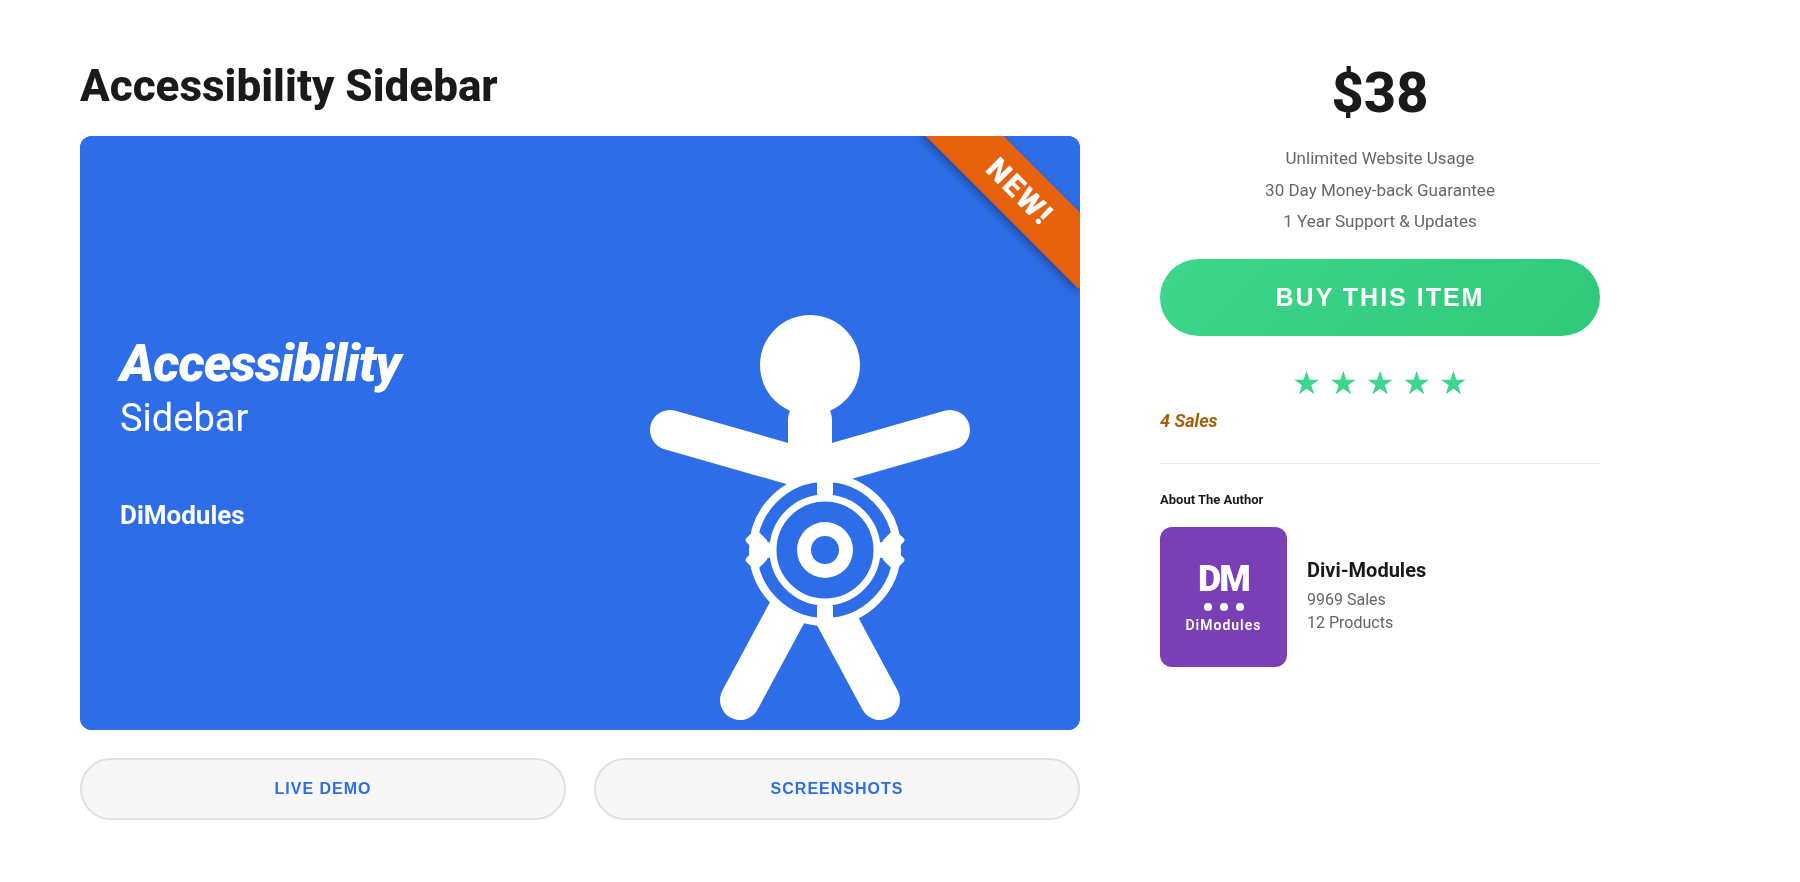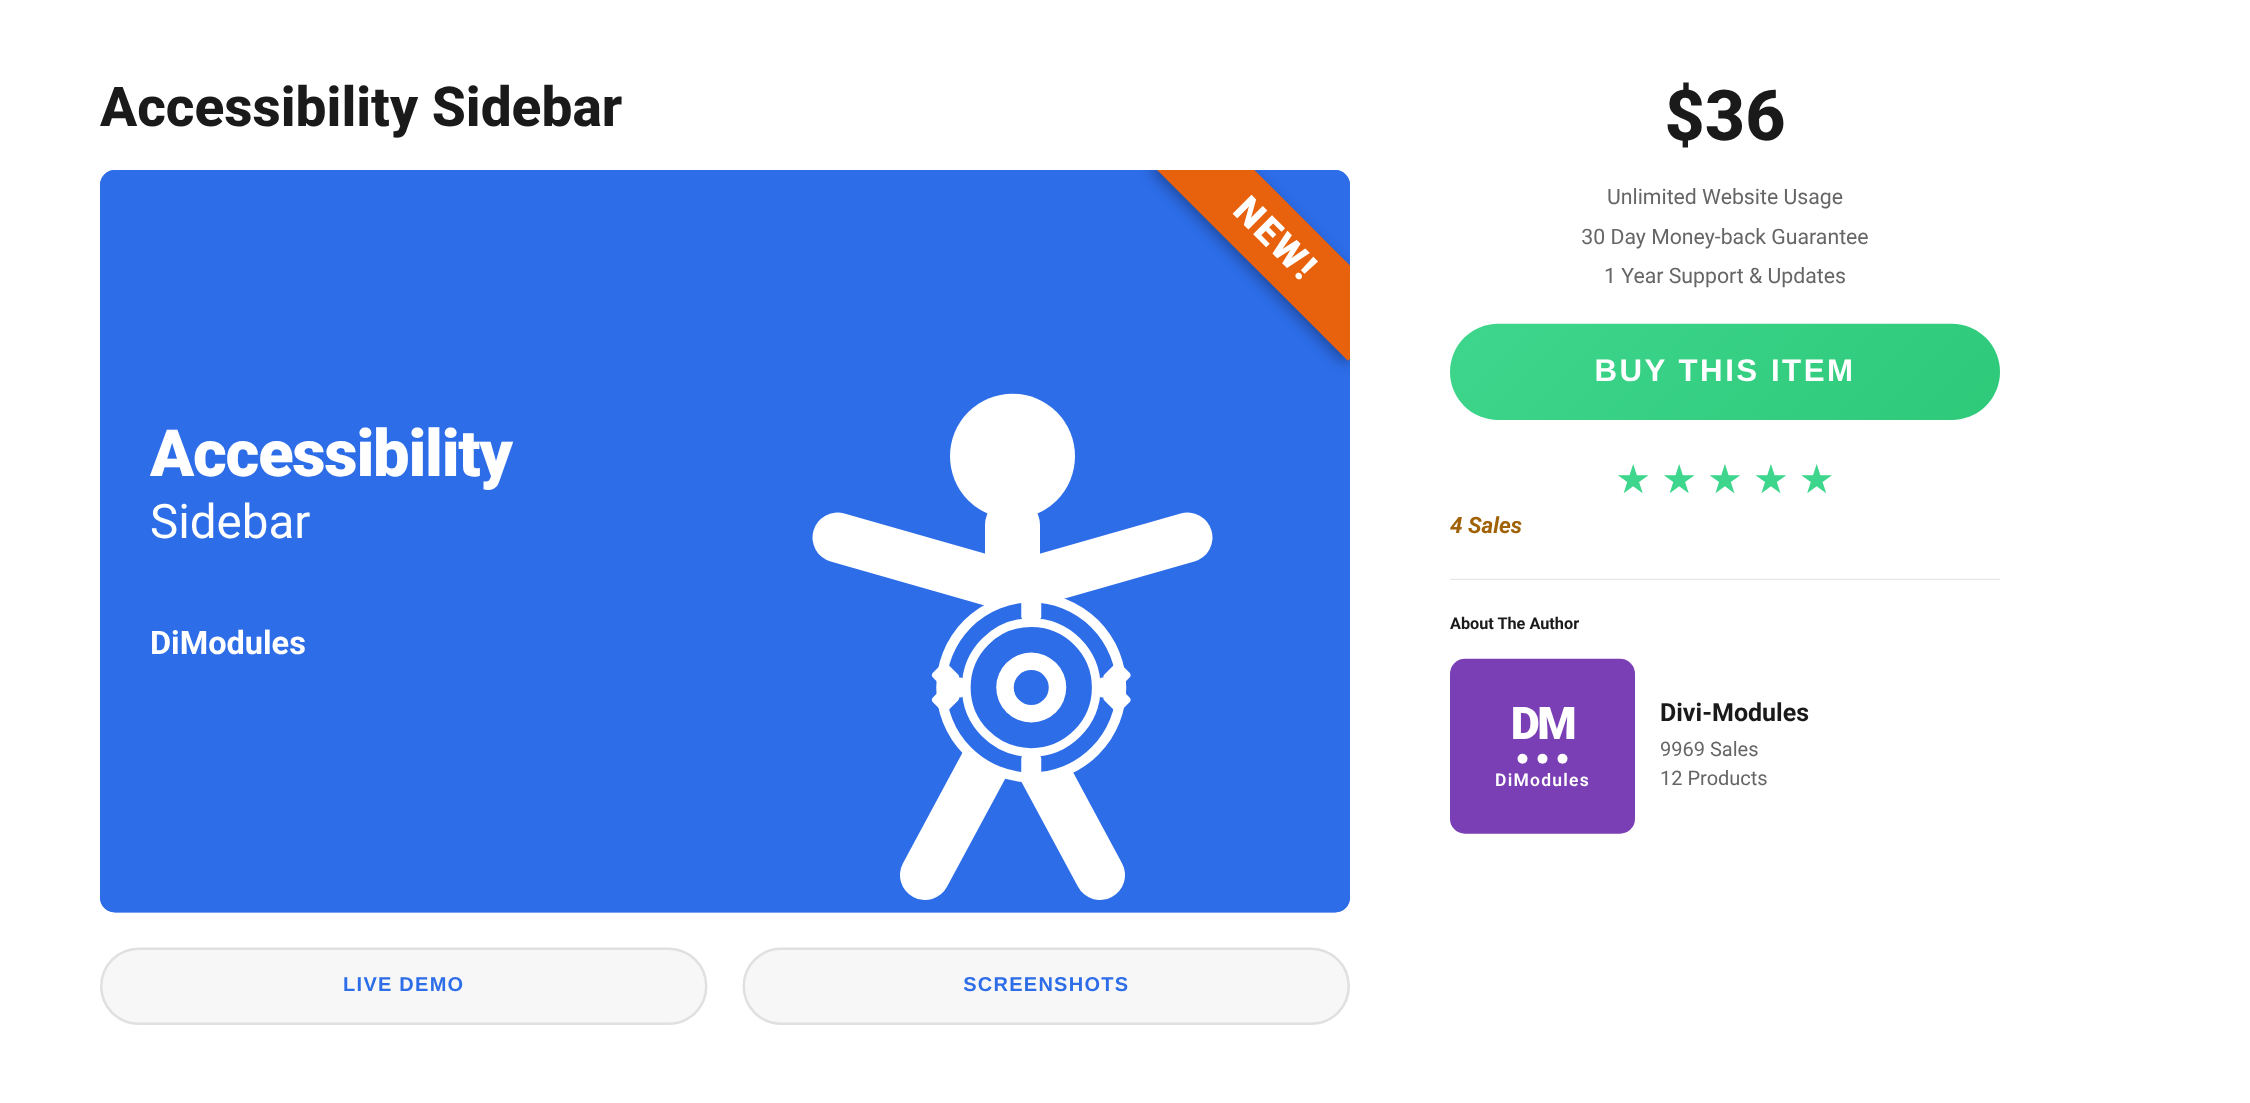--- a/index.html
+++ b/index.html
@@ -52,20 +52,21 @@
     .product-text-block {
       position: relative;
       z-index: 2;
     }
     .product-text-block .brand-text {
       font-size: 52px;
       font-weight: 900;
       color: #fff;
       line-height: 1.1;
       letter-spacing: -1px;
+      font-style: italic;
     }
     .product-text-block .brand-sub {
       font-size: 38px;
       font-weight: 400;
       color: #fff;
       margin-top: 4px;
     }
     .product-text-block .brand-author {
       font-size: 26px;
       font-weight: 700;
@@ -194,21 +195,21 @@
       font-weight: 700;
       color: #1a1a1a;
       margin-bottom: 20px;
     }
     .author-card {
       display: flex;
       gap: 20px;
       align-items: center;
     }
     .author-avatar {
-      width: 148px;
+      width: 127px;
       height: 140px;
       border-radius: 12px;
       background: #7b3fb5;
       display: flex;
       flex-direction: column;
       align-items: center;
       justify-content: center;
       flex-shrink: 0;
       padding: 10px;
     }
@@ -306,21 +307,21 @@
 
     <div class="action-buttons">
       <button class="btn-outline">LIVE DEMO</button>
       <button class="btn-outline">SCREENSHOTS</button>
     </div>
   </div>
 
   <div class="right-panel">
 
     <div class="price-section">
-      <div class="price">$36</div>
+      <div class="price">$38</div>
     </div>
 
     <ul class="features-list">
       <li>Unlimited Website Usage</li>
       <li>30 Day Money-back Guarantee</li>
       <li>1 Year Support &amp; Updates</li>
     </ul>
 
     <button class="btn-buy">BUY THIS ITEM</button>
 

